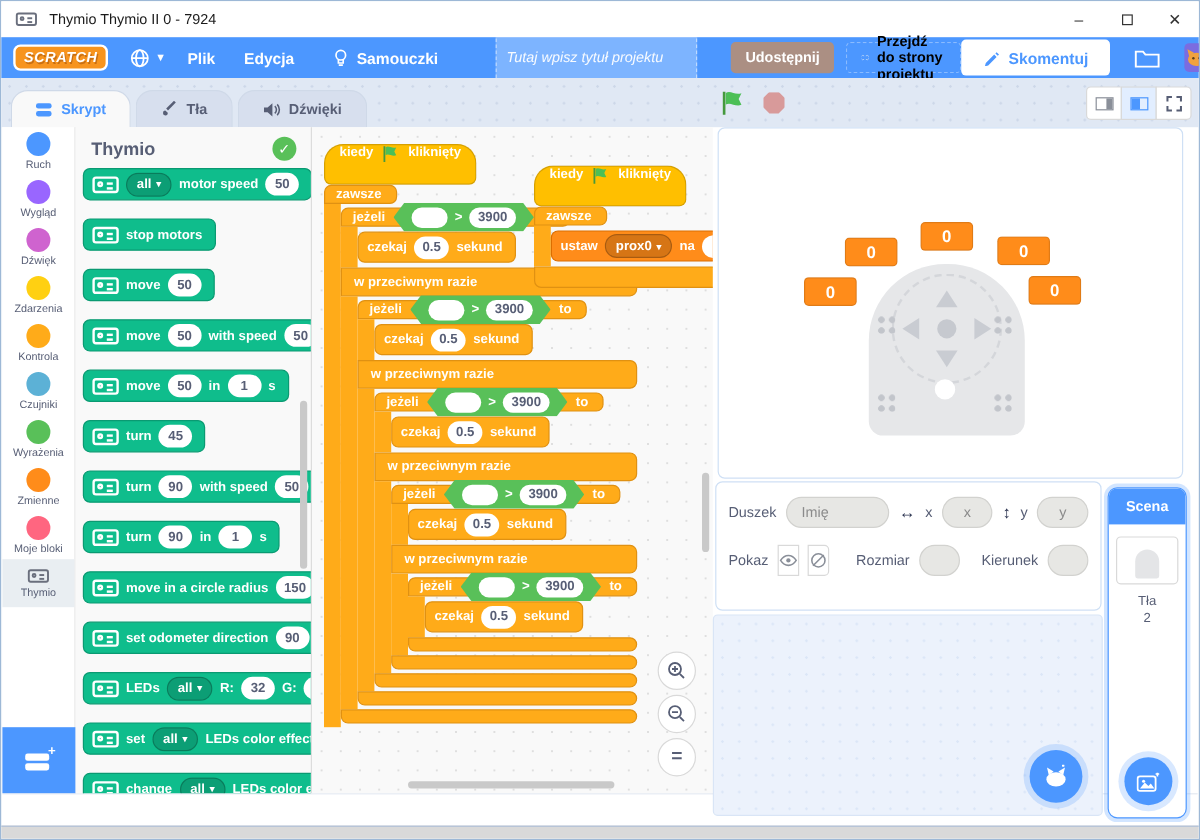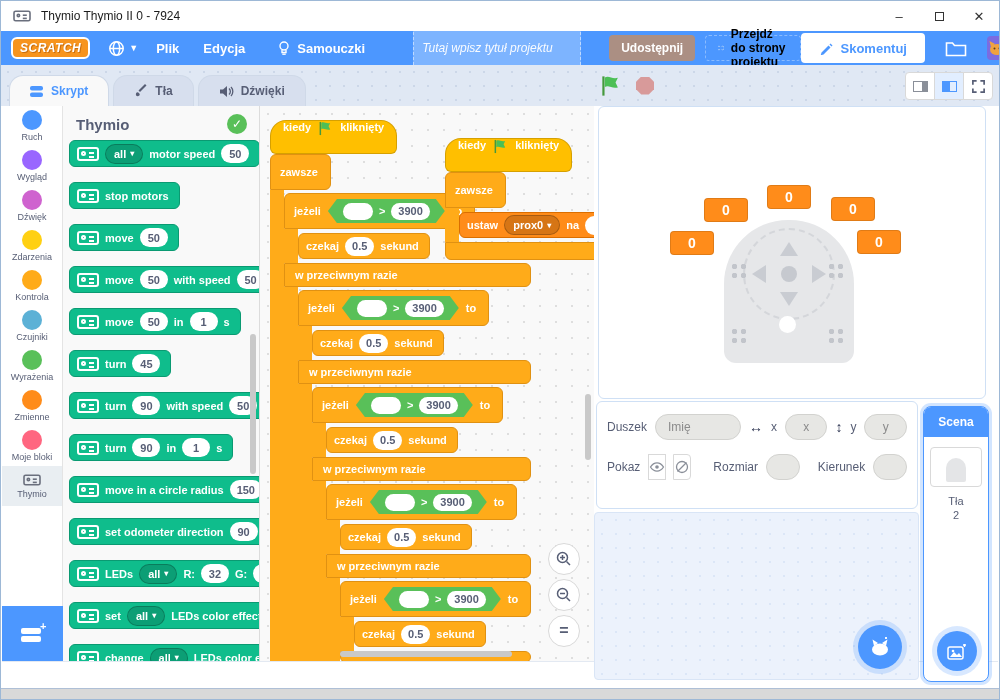--- a/index.html
+++ b/index.html
@@ -71,21 +71,21 @@
   .blk.c { background:#ffab19; border-color:#e09112; height:26px; margin:1px 0; }
   .blk.d { background:#ff8c1a; border-color:#db6e00; height:26px; margin:1px 0; }
   .b-num { display:inline-flex; align-items:center; justify-content:center; background:#fff; border-radius:11px; height:19px; min-width:28px; padding:0 7px; color:#575e75; font-weight:600; font-size:11px; }
   .b-num.b-empty { min-width:26px; }
   .b-dd { display:inline-flex; align-items:center; gap:4px; background:rgba(0,0,0,.16); border:1px solid rgba(0,0,0,.22); border-radius:11px; height:20px; padding:0 8px; color:#fff; font-size:11px; font-weight:600; }
   .b-dd .caret { font-size:8px; }
 
   .hat { background:#ffbf00; border:1px solid rgba(0,0,0,.16); border-radius:16px 16px 6px 6px; height:34px; display:inline-flex; gap:7px; padding:0 12px; color:#fff; font-weight:600; font-size:11px; width:max-content; }
 
   .cb { display:flex; flex-direction:column; align-items:flex-start; width:max-content; }
-  .cb-head { display:inline-flex; align-items:center; gap:7px; height:36px; padding:0 12px 0 9px; border-radius:6px 6px 6px 0; color:#fff; font-size:11px; font-weight:600; }
+  .cb-head { display:inline-flex; align-items:center; gap:7px; height:16px; padding:0 12px 0 9px; border-radius:6px 6px 6px 0; color:#fff; font-size:11px; font-weight:600; }
   .cb-sec { padding:3px 0; border-left:14px solid transparent; }
   .cb-else { align-self:stretch; display:flex; align-items:center; height:24px; padding:0 10px; border-radius:0 6px 6px 0; color:#fff; font-size:11px; font-weight:600; }
   .cb-foot { align-self:stretch; height:12px; border-radius:0 6px 6px 6px; }
   .cb-foot.loopf { height:18px; display:flex; align-items:center; justify-content:flex-end; padding:0 12px; color:#fff; font-weight:bold; font-size:12px; }
   .cb.ctrl > .cb-head, .cb.ctrl > .cb-else, .cb.ctrl > .cb-foot { background:#ffab19; border:1px solid #e09112; }
   .cb.ctrl > .cb-sec { border-left-color:#ffab19; }
 
   .hex { display:inline-flex; align-items:center; gap:6px; background:#59c059; height:24px; padding:0 15px; clip-path:polygon(9px 0,calc(100% - 9px) 0,100% 50%,calc(100% - 9px) 100%,9px 100%,0 50%); color:#fff; font-weight:700; font-size:11px; }
   .slot { width:30px; height:17px; background:#fff; border-radius:9px; }
   .hex .b-num { height:17px; }

